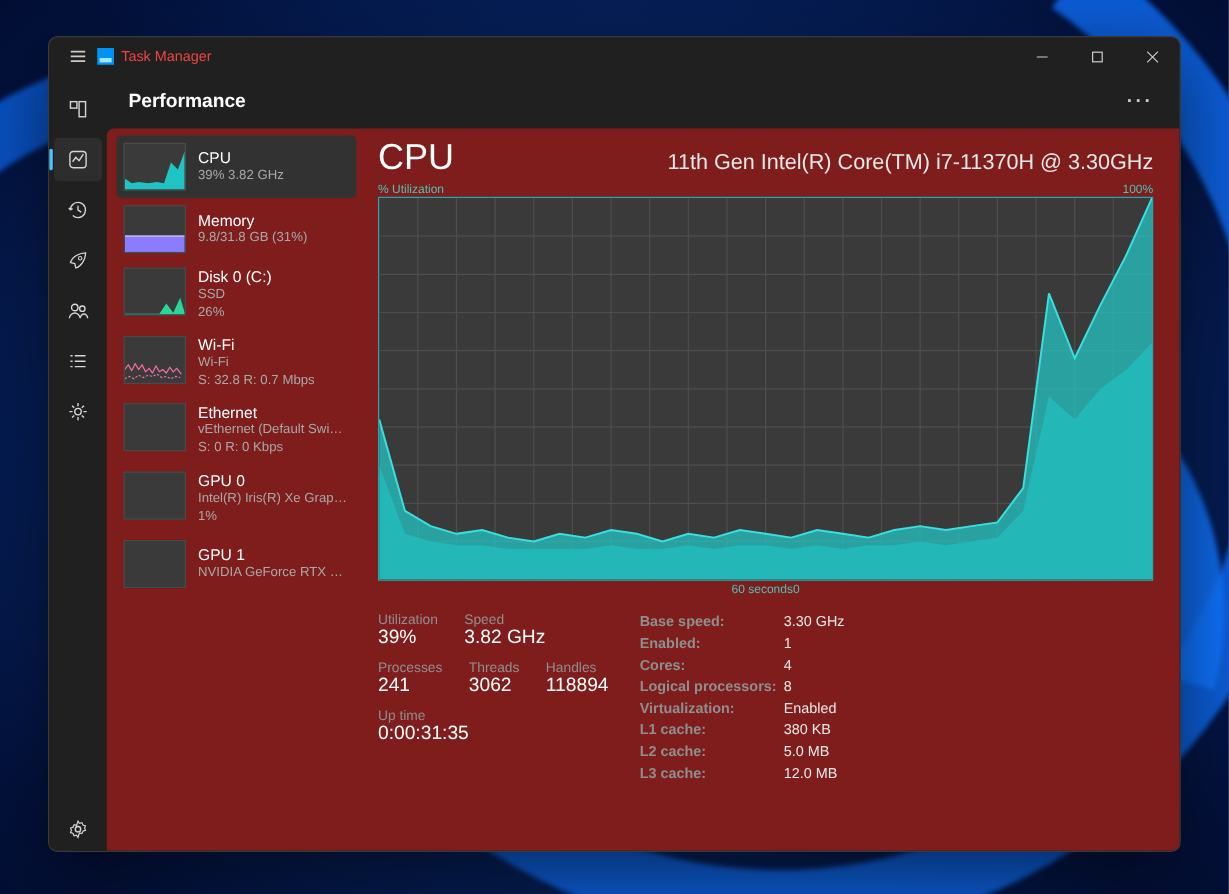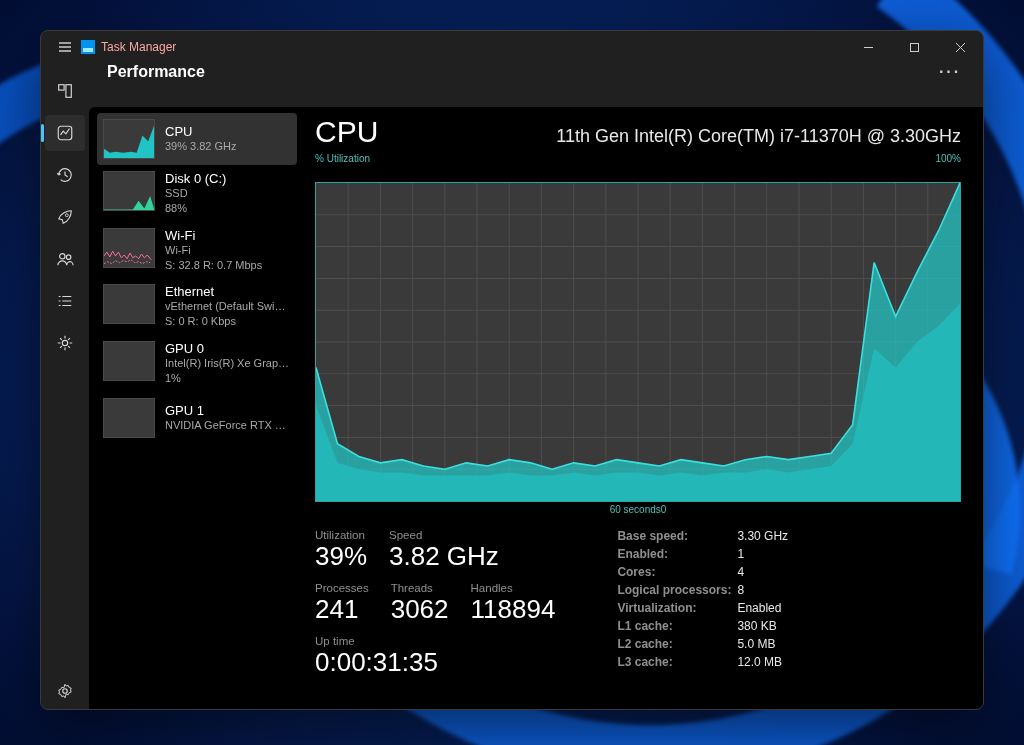--- a/index.html
+++ b/index.html
@@ -15,21 +15,21 @@
 .bloom.c{width:500px;height:500px;left:520px;top:260px;border:40px solid #1175ff;border-color:#1175ff transparent transparent transparent;transform:rotate(60deg);}
 
 .window{
   position:absolute;left:40px;top:30px;width:944px;height:680px;
   background:#202020;border:1px solid #3a3a3a;border-radius:8px;
   box-shadow:0 20px 60px rgba(0,0,0,.55);
   display:flex;flex-direction:column;color:#e8e8e8;overflow:hidden;
 }
 
 
-.titlebar{height:32px;display:flex;align-items:center;padding-left:8px;color:#fca5a5;font-size:12px;}
+.titlebar{height:32px;display:flex;align-items:center;padding-left:8px;color:#ef4444;font-size:12px;}
 .titlebar .ham{width:32px;display:flex;align-items:center;justify-content:center;cursor:pointer;}
 .titlebar .ham svg{width:16px;height:16px;}
 .titlebar .appicon{width:14px;height:14px;background:#0094f0;margin:0 6px 0 0;position:relative;}
 .titlebar .appicon:before{content:"";position:absolute;inset:2px;background:linear-gradient(to top,#9fe8ff 40%,transparent 40%);}
 .titlebar .spacer{flex:1;}
 .titlebar .wbtn{width:46px;height:32px;display:flex;align-items:center;justify-content:center;cursor:pointer;color:#ccc;}
 .titlebar .wbtn svg{width:11px;height:11px;}
 
 .body{flex:1;display:flex;min-height:0;}
 
@@ -37,55 +37,55 @@
 .rail{width:48px;background:#202020;display:flex;flex-direction:column;align-items:center;padding-top:10px;gap:6px;}
 .rail .ritem{width:40px;height:36px;display:flex;align-items:center;justify-content:center;color:#d6d6d6;border-radius:4px;cursor:pointer;position:relative;}
 .rail .ritem.active{background:#2d2d2d;}
 .rail .ritem.active:before{content:"";position:absolute;left:-4px;top:9px;width:3px;height:18px;background:#4cc2ff;border-radius:3px;}
 .rail .ritem svg{width:18px;height:18px;}
 .rail .spacer{flex:1;}
 
 .main{flex:1;display:flex;flex-direction:column;min-width:0;}
 
 
-.pagehdr{height:44px;display:flex;align-items:flex-start;padding:0 20px 0 18px;}
+.pagehdr{height:44px;display:flex;align-items:center;padding:0 20px 0 18px;}
 .pagehdr h1{font-size:16px;font-weight:600;color:#fff;}
 .pagehdr .spacer{flex:1;}
 .pagehdr .more{color:#ccc;cursor:pointer;width:26px;text-align:center;font-weight:bold;letter-spacing:2px;}
 
-.content{flex:1;display:flex;min-height:0;background:#000000;border-top-left-radius:6px;}
+.content{flex:1;display:flex;min-height:0;background:#7f1d1d;border-top-left-radius:6px;}
 
 
 .perflist{width:212px;padding:6px 4px 0 8px;overflow-y:auto;}
 .pitem{display:flex;gap:10px;padding:6px 6px;border-radius:4px;cursor:pointer;}
 .pitem.active{background:#323232;}
 .pitem .thumb{width:52px;height:40px;background:#3a3a3a;flex-shrink:0;position:relative;overflow:hidden;border:1px solid #4a4a4a;}
 .pitem .thumb svg{position:absolute;inset:0;}
 .pitem .ptxt{display:flex;flex-direction:column;justify-content:center;min-width:0;}
 .pitem .ptitle{font-size:13px;color:#fff;white-space:nowrap;overflow:hidden;text-overflow:ellipsis;}
 .pitem .psub{font-size:11px;color:#a9a9a9;white-space:nowrap;overflow:hidden;text-overflow:ellipsis;line-height:1.35;}
 
 
 .detail{flex:1;padding:8px 22px 10px 14px;display:flex;flex-direction:column;min-width:0;}
 .dhdr{display:flex;align-items:baseline;justify-content:space-between;margin-bottom:4px;}
 .dhdr .dtitle{font-size:30px;font-weight:400;color:#fff;}
 .dhdr .dmodel{font-size:18px;color:#e8e8e8;text-align:right;}
 
 .chartwrap{position:relative;}
-.clbl{display:flex;justify-content:space-between;font-size:10px;color:#4cc2b8;margin-bottom:18px;}
+.clbl{display:flex;justify-content:space-between;font-size:10px;color:#4cc2b8;margin-bottom:0;}
 .chart{width:100%;height:320px;background:#3a3a3a;border:1px solid #2aa6a6;position:relative;}
 .chart svg{width:100%;height:100%;display:block;}
 .cxlbls{display:flex;justify-content:center;font-size:10px;color:#4cc2b8;margin-top:2px;}
 
-.stats{display:flex;gap:62px;margin-top:14px;font-size:12.5px;color:#ccc;}
+.stats{display:flex;gap:26px;margin-top:14px;font-size:12.5px;color:#ccc;}
 .stats .col{}
 .stats .row{display:flex;gap:22px;}
 .stats .cell{}
 .stats .lab{font-size:11.5px;color:#8f8f8f;}
-.stats .val{font-size:26px;color:#fff;margin-top:0px;}
+.stats .val{font-size:16px;color:#fff;margin-top:0px;}
 .stats .row+.row{margin-top:10px;}
 .specgrid{display:grid;grid-template-columns:120px auto;row-gap:4px;font-size:12px;}
 .specgrid .k{color:#8f8f8f;font-weight:bold;}
 .specgrid .v{color:#e8e8e8;}
 </style>
 </head>
 <body>
 <div class="bloom a"></div>
 <div class="bloom b"></div>
 <div class="bloom c"></div>
@@ -189,27 +189,39 @@
                 </svg>
               </div>
             <div class="ptxt">
                 <div class="ptitle">CPU</div>
                 <div class="psub">39%  3.82 GHz</div>
               </div>
           </div>
           <div class="pitem">
             <div class="thumb">
                 <svg viewBox="0 0 52 40" preserveAspectRatio="none">
+                  <rect x="0" y="27" width="52" height="13" fill="#8a7bff"></rect>
+                  <rect x="0" y="25" width="52" height="2" fill="#b6acff"></rect>
+                </svg>
+              </div>
+            <div class="ptxt">
+                <div class="ptitle">Memory</div>
+                <div class="psub">9.8/31.8 GB (31%)</div>
+              </div>
+          </div>
+          <div class="pitem">
+            <div class="thumb">
+                <svg viewBox="0 0 52 40" preserveAspectRatio="none">
                   <path d="M0 39 L30 39 L36 30 L42 38 L48 25 L52 38 L52 40 L0 40 Z" fill="#2fd49a"></path>
                 </svg>
               </div>
             <div class="ptxt">
                 <div class="ptitle">Disk 0 (C:)</div>
                 <div class="psub">SSD</div>
-                <div class="psub">88%</div>
+                <div class="psub">26%</div>
               </div>
           </div>
           <div class="pitem">
             <div class="thumb">
                 <svg viewBox="0 0 52 40" preserveAspectRatio="none">
                   <path d="M0 28l3-4 3 5 3-6 3 5 3-4 3 6 3-3 3 4 3-6 3 5 3-2 3 3 3-5 3 4 3-3 4 5" stroke="#ff6ea8" fill="none" stroke-width="1"></path>
                   <path d="M0 36l4-2 4 2 4-3 4 2 4-2 4 1 4-2 4 3 4-1 4 2 4-2 4 1" stroke="#ff6ea8" fill="none" stroke-width="1" stroke-dasharray="2 1.5"></path>
                 </svg>
               </div>
             <div class="ptxt">

